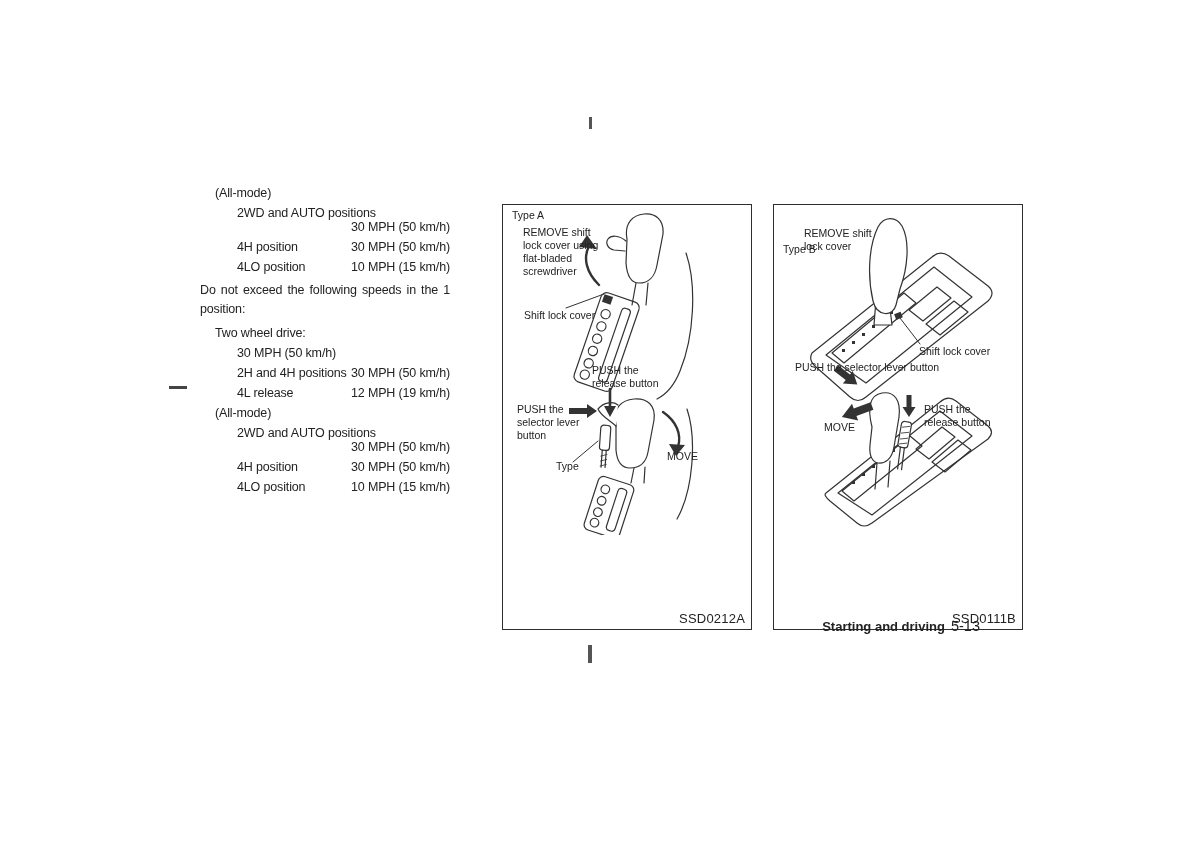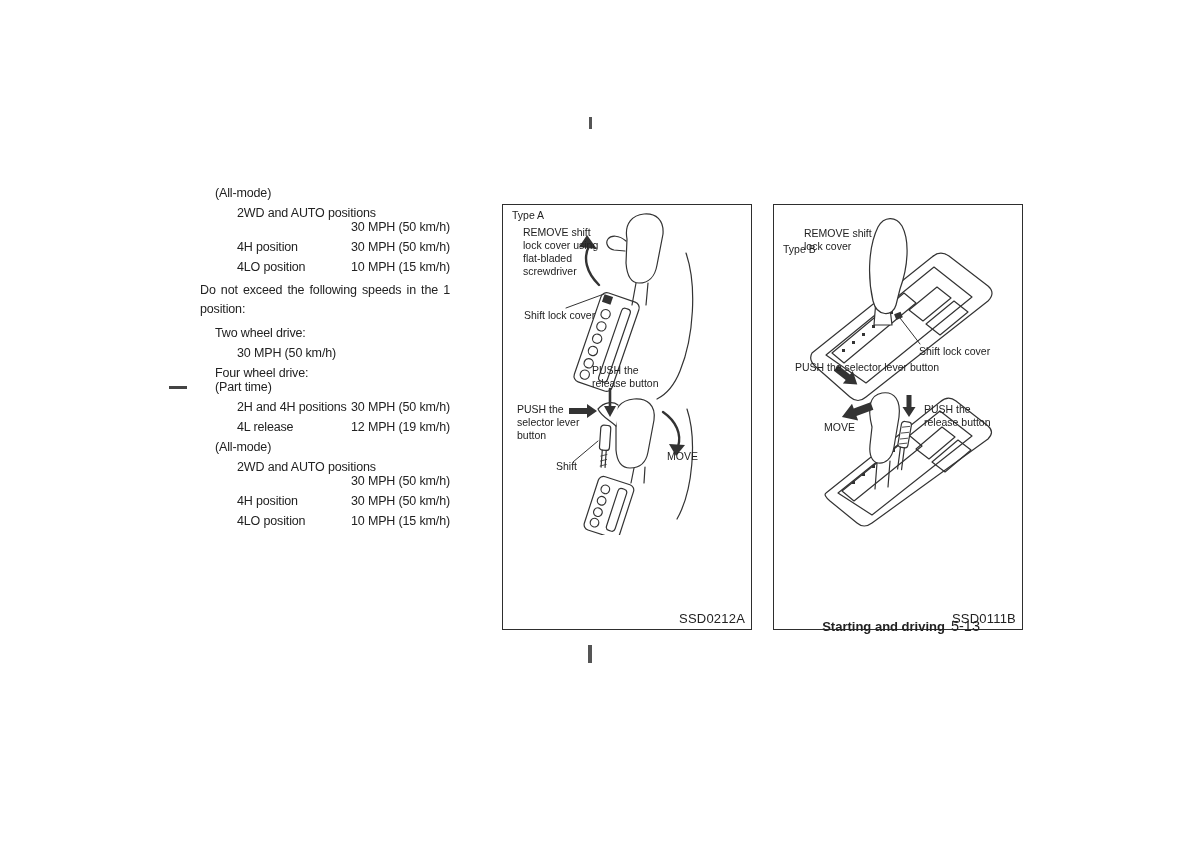--- a/index.html
+++ b/index.html
@@ -90,24 +90,20 @@
         <span class="val">10 MPH (15 km/h)</span>
       </div>
     </div>
   <p class="para">Do not exceed the following speeds in the 1 position:</p>
   <div id="rows-bottom">
       <div class="row sub">
         <div>Two wheel drive:</div>
       </div>
       <div class="row item">
         <span class="lab">30 MPH (50 km/h)</span>
-      </div>
-      <div class="row sub">
-        <div>Four wheel drive:</div>
-        <div>(Part time)</div>
       </div>
       <div class="row item">
         <span class="lab">2H and 4H positions</span>
         <span class="val">30 MPH (50 km/h)</span>
       </div>
       <div class="row item">
         <span class="lab">4L release</span>
         <span class="val">12 MPH (19 km/h)</span>
       </div>
       <div class="row sub">
@@ -177,21 +173,21 @@
   <div class="lbl a-remove">REMOVE shift
 lock cover using
 flat-bladed
 screwdriver</div>
   <div class="lbl a-cover">Shift lock cover</div>
   <div class="lbl a-push-release">PUSH the
 release button</div>
   <div class="lbl a-push-selector">PUSH the
 selector lever
 button</div>
-  <div class="lbl a-tool">Shift</div>
+  <div class="lbl a-tool">Type</div>
   <div class="lbl a-move">MOVE</div>
   <div class="lbl code a-code">SSD0212A</div>
 </figure>
 
 <figure class="fig fig-b">
   <svg width="250" height="330" viewBox="0 0 250 330">
     <g stroke="#333" stroke-width="1.2" fill="none" stroke-linecap="round" stroke-linejoin="round">
 
       <path d="M 38,148 L 158,52 Q 166,45 175,51 L 214,81 Q 222,88 214,96 L 92,192 Q 84,199 76,192 L 42,162 Q 34,155 38,148 Z" fill="#fff"></path>
       <path d="M 52,150 L 160,62 L 198,92 L 92,178 Z"></path>

